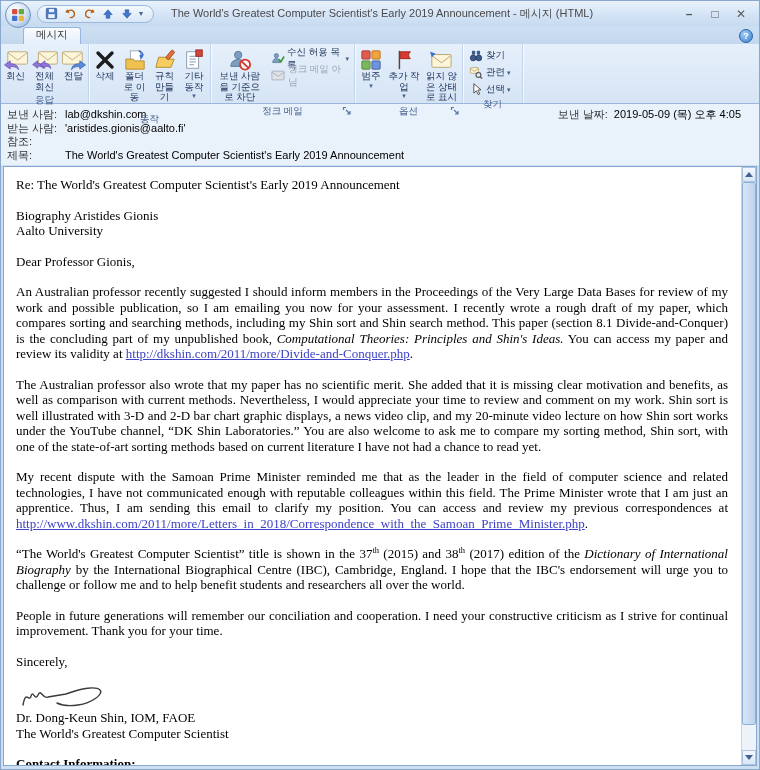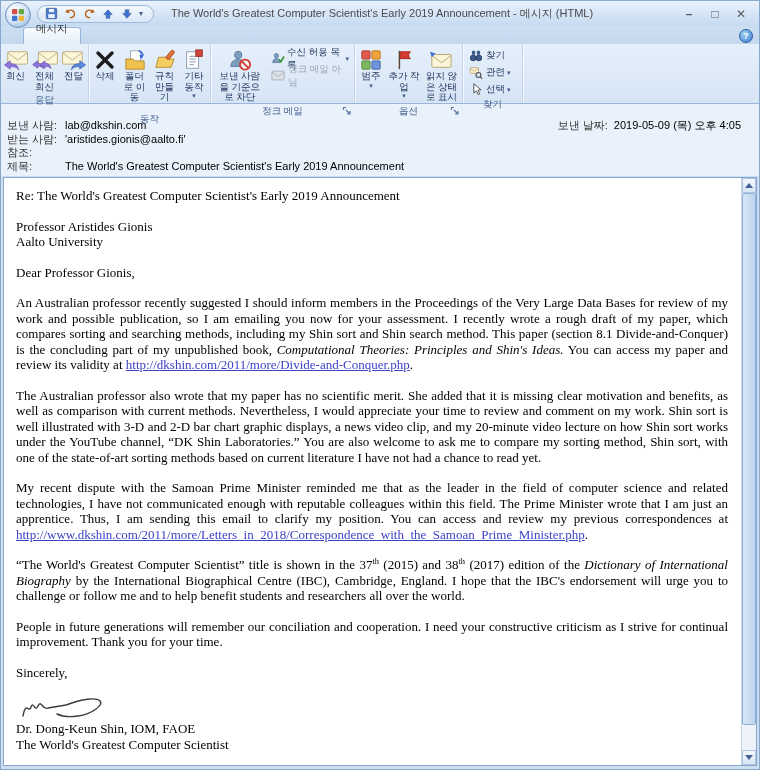--- a/index.html
+++ b/index.html
@@ -23,21 +23,21 @@
   .winctrl { margin-left:auto; display:flex; gap:6px; padding-right:8px; z-index:2; }
   .wbtn { width:20px; height:16px; display:inline-flex; align-items:center; justify-content:center;
     color:#5a5a5a; font-size:12px; }
   .wbtn.min::after { content:"–"; font-weight:bold; }
   .wbtn.max::after { content:"□"; }
   .wbtn.close::after { content:"✕"; }
 
   
   .tabrow { height:18px; background:linear-gradient(#cddff2,#c3d7ee); display:flex;
     align-items:flex-end; padding-left:22px; position:relative; flex:0 0 auto; }
-  .tab { height:17px; padding:8px 12px; font-size:10.5px; color:#333; display:flex; align-items:flex-end;
+  .tab { height:17px; padding:0 12px; font-size:10.5px; color:#333; display:flex; align-items:flex-start;
     background:linear-gradient(#fafcfe,#e3eefb); border:1px solid #96b6dd; border-bottom:none;
     border-radius:3px 3px 0 0; }
   .help { position:absolute; right:6px; top:3px; width:14px; height:14px; border-radius:50%;
     background:radial-gradient(circle at 35% 30%, #9fd0f5, #3f7fd0); border:1px solid #2d5fa8;
     display:flex; align-items:center; justify-content:center; }
   .help::after { content:"?"; color:#fff; font-size:9px; font-weight:bold; }
 
   
   .ribbon { height:60px; background:linear-gradient(#e6f0fb,#d6e4f5); border-bottom:1px solid #9ab6da;
     display:flex; flex:0 0 auto; }
@@ -52,21 +52,21 @@
   .rbtn-lg .ric { height:23px; display:flex; align-items:center; justify-content:center; }
   .rlabel { font-size:9.5px; line-height:10.5px; color:#1f3molan864; color:#20365c; text-align:center; white-space:pre-line; }
   .caret::after { content:" ▾"; font-size:7px; color:#44618f; }
   .rbtn-sm { display:flex; align-items:center; gap:2px; font-size:9.5px; color:#20365c;
     padding:1px 3px; border-radius:2px; height:15px; }
   .rbtn-sm .sic { width:16px; height:14px; display:inline-flex; align-items:center; justify-content:center; }
   .rbtn-sm.disabled { color:#9aa6b5; }
   .smcol { display:flex; flex-direction:column; justify-content:flex-start; gap:2px; padding-top:4px; }
 
   
-  .headers { background:#e9f1fb; padding:15px 6px 3px 6px; flex:0 0 auto; }
+  .headers { background:#e9f1fb; padding:4px 6px 3px 6px; flex:0 0 auto; }
   .hrow { display:flex; font-size:11px; line-height:13.5px; color:#111; }
   .hlabel { width:58px; color:#333; flex:0 0 auto; }
   .hval { color:#000; }
   .hdate { margin-left:auto; display:flex; padding-right:12px; }
   .hdate .hlabel { width:auto; margin-right:6px; }
 
   
   .bodyframe { flex:1; margin:1px 2px 3px 2px; background:#fff; border:1px solid #85a7cf;
     position:relative; overflow:hidden; }
   .bodycontent { position:absolute; top:0; left:0; right:16px; bottom:0; padding:10px 12px 0 12px;
@@ -388,21 +388,21 @@
     </div>
     <div class="hrow">
       <span class="hlabel">제목:</span>
       <span class="hval">The World's Greatest Computer Scientist's Early 2019 Announcement</span>
     </div>
   </div>
 
   <div class="bodyframe">
     <div class="bodycontent">
         <p class="para"><span>Re: The World's Greatest Computer Scientist's Early 2019 Announcement</span></p>
-        <p class="para"><span>Professor Aristides Gionis</span><br><span>Aalto University</span></p>
+        <p class="para"><span>Biography Aristides Gionis</span><br><span>Aalto University</span></p>
         <p class="para"><span>Dear Professor Gionis,</span></p>
         <p class="para"><span>An Australian professor recently suggested I should inform members in the Proceedings of the Very Large Data Bases for review of my work and possible publication, so I am emailing you now for your assessment. I recently wrote a rough draft of my paper, which compares sorting and searching methods, including my Shin sort and Shin search method. This paper (section 8.1 Divide-and-Conquer) is the concluding part of my unpublished book, </span><span class="it">Computational Theories: Principles and Shin's Ideas.</span><span> You can access my paper and review its validity at </span><a class="link" href="#">http://dkshin.com/2011/more/Divide-and-Conquer.php</a><span>.</span></p>
         <p class="para"><span>The Australian professor also wrote that my paper has no scientific merit. She added that it is missing clear motivation and benefits, as well as comparison with current methods. Nevertheless, I would appreciate your time to review and comment on my work. Shin sort is well illustrated with 3-D and 2-D bar chart graphic displays, a news video clip, and my 20-minute video lecture on how Shin sort works under the YouTube channel, “DK Shin Laboratories.” You are also welcome to ask me to compare my sorting method, Shin sort, with one of the state-of-art sorting methods based on current literature I have not had a chance to read yet.</span></p>
         <p class="para"><span>My recent dispute with the Samoan Prime Minister reminded me that as the leader in the field of computer science and related technologies, I have not communicated enough with reputable colleagues within this field. The Prime Minister wrote that I am just an apprentice. Thus, I am sending this email to clarify my position. You can access and review my previous correspondences at </span><a class="link" href="#">http://www.dkshin.com/2011/more/Letters_in_2018/Correspondence_with_the_Samoan_Prime_Minister.php</a><span>.</span></p>
         <p class="para"><span>“The World's Greatest Computer Scientist” title is shown in the 37</span><sup>th</sup><span> (2015) and 38</span><sup>th</sup><span> (2017) edition of the </span><span class="it">Dictionary of International Biography</span><span> by the International Biographical Centre (IBC), Cambridge, England. I hope that the IBC's endorsement will urge you to challenge or follow me and to help benefit students and researchers all over the world.</span></p>
         <p class="para"><span>People in future generations will remember our conciliation and cooperation. I need your constructive criticism as I strive for continual improvement. Thank you for your time.</span></p>
         <p class="para tight"><span>Sincerely,</span></p>
   <svg class="sigimg" width="100" height="26" viewBox="0 0 100 26">
     <path d="M3 22 C6 6 9 20 11 13 C13 6 15 19 18 12 C21 5 23 17 28 14 L46 11 C62 5 76 3 80 7 C84 11 72 20 58 22 C48 23.5 41 22 37 20" fill="none" stroke="#3c3c3c" stroke-width="1.4" stroke-linecap="round"></path>
   </svg>

